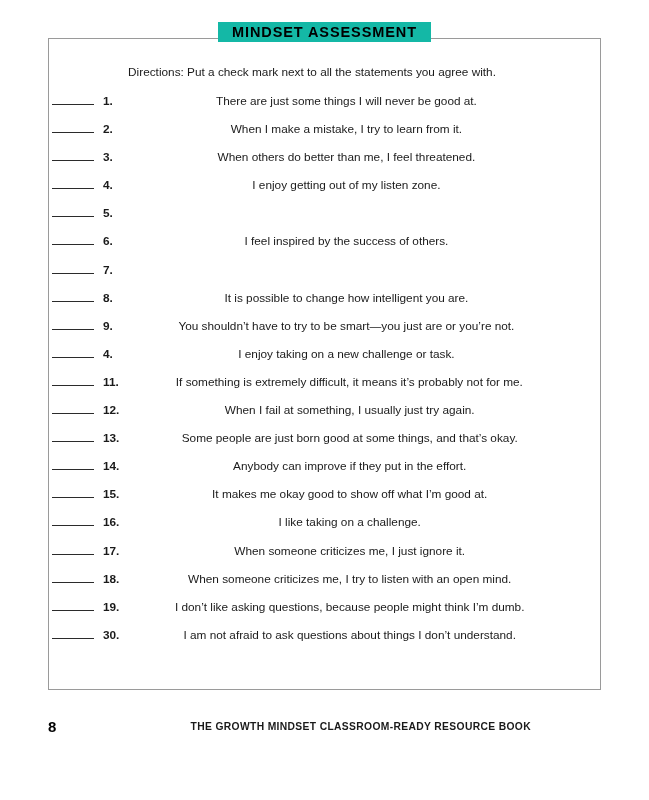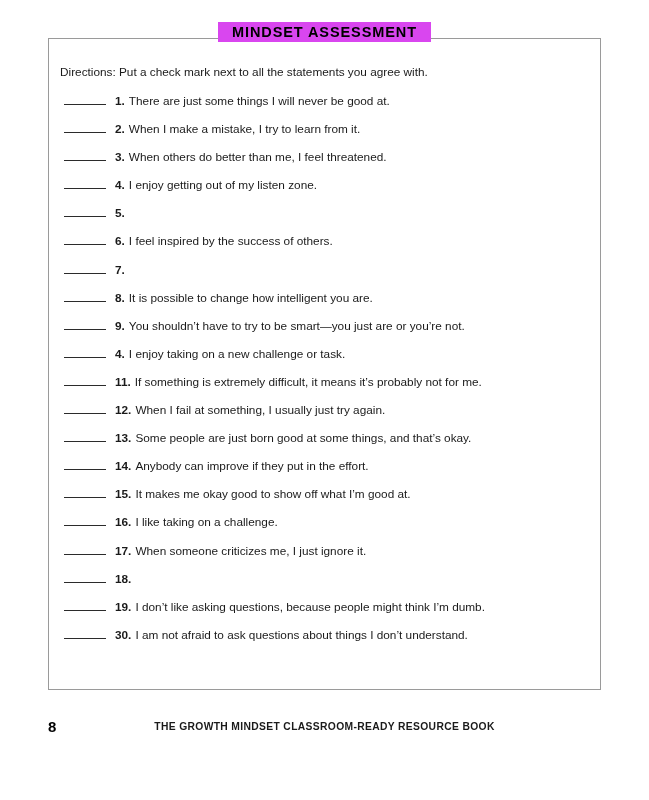--- a/index.html
+++ b/index.html
@@ -33,36 +33,37 @@
   
   .title-wrap {
     position: absolute;
     left: 48px;
     top: 22px;
     width: 553px;
     text-align: center;
   }
   .title-inner {
     display: inline-block;
-    background: #d946ef;
+    background: #14b8a6;
     padding: 0 14px;
   }
   .worksheet-title {
     font-size: 14.5px;
     font-weight: bold;
     letter-spacing: 0.9px;
     color: #000000;
     line-height: 20px;
     white-space: nowrap;
   }
   .content {
     position: absolute;
-    left: 60px;
+    left: 48px;
     top: 64px;
     width: 528px;
+    text-align: center;
   }
   .directions {
     font-size: 11.8px;
     color: #1a1a1a;
     line-height: 16px;
     margin-bottom: 13px;
   }
   .item-list {
     margin: 0;
     padding: 0;
@@ -102,21 +103,21 @@
     align-items: center;
   }
   .page-number {
     font-size: 15px;
     font-weight: bold;
     color: #000000;
     width: 70px;
   }
   .footer-title {
     flex: 1;
-    text-align: center;
+    text-align: right;
     font-size: 10.3px;
     font-weight: bold;
     letter-spacing: 0.35px;
     color: #1a1a1a;
     margin-right: 70px;
     white-space: nowrap;
   }
 </style>
 </head>
 <body>
@@ -233,20 +234,21 @@
 
       <li class="item">
         <span class="blank"></span>
         <span class="item-num">17.</span>
         <span class="item-text">When someone criticizes me, I just ignore it.</span>
       </li>
 
       <li class="item">
         <span class="blank"></span>
         <span class="item-num">18.</span>
+        <span class="item-text">When someone criticizes me, I try to listen with an open mind.</span>
       </li>
 
       <li class="item">
         <span class="blank"></span>
         <span class="item-num">19.</span>
         <span class="item-text">I don’t like asking questions, because people might think I’m dumb.</span>
       </li>
 
       <li class="item">
         <span class="blank"></span>

